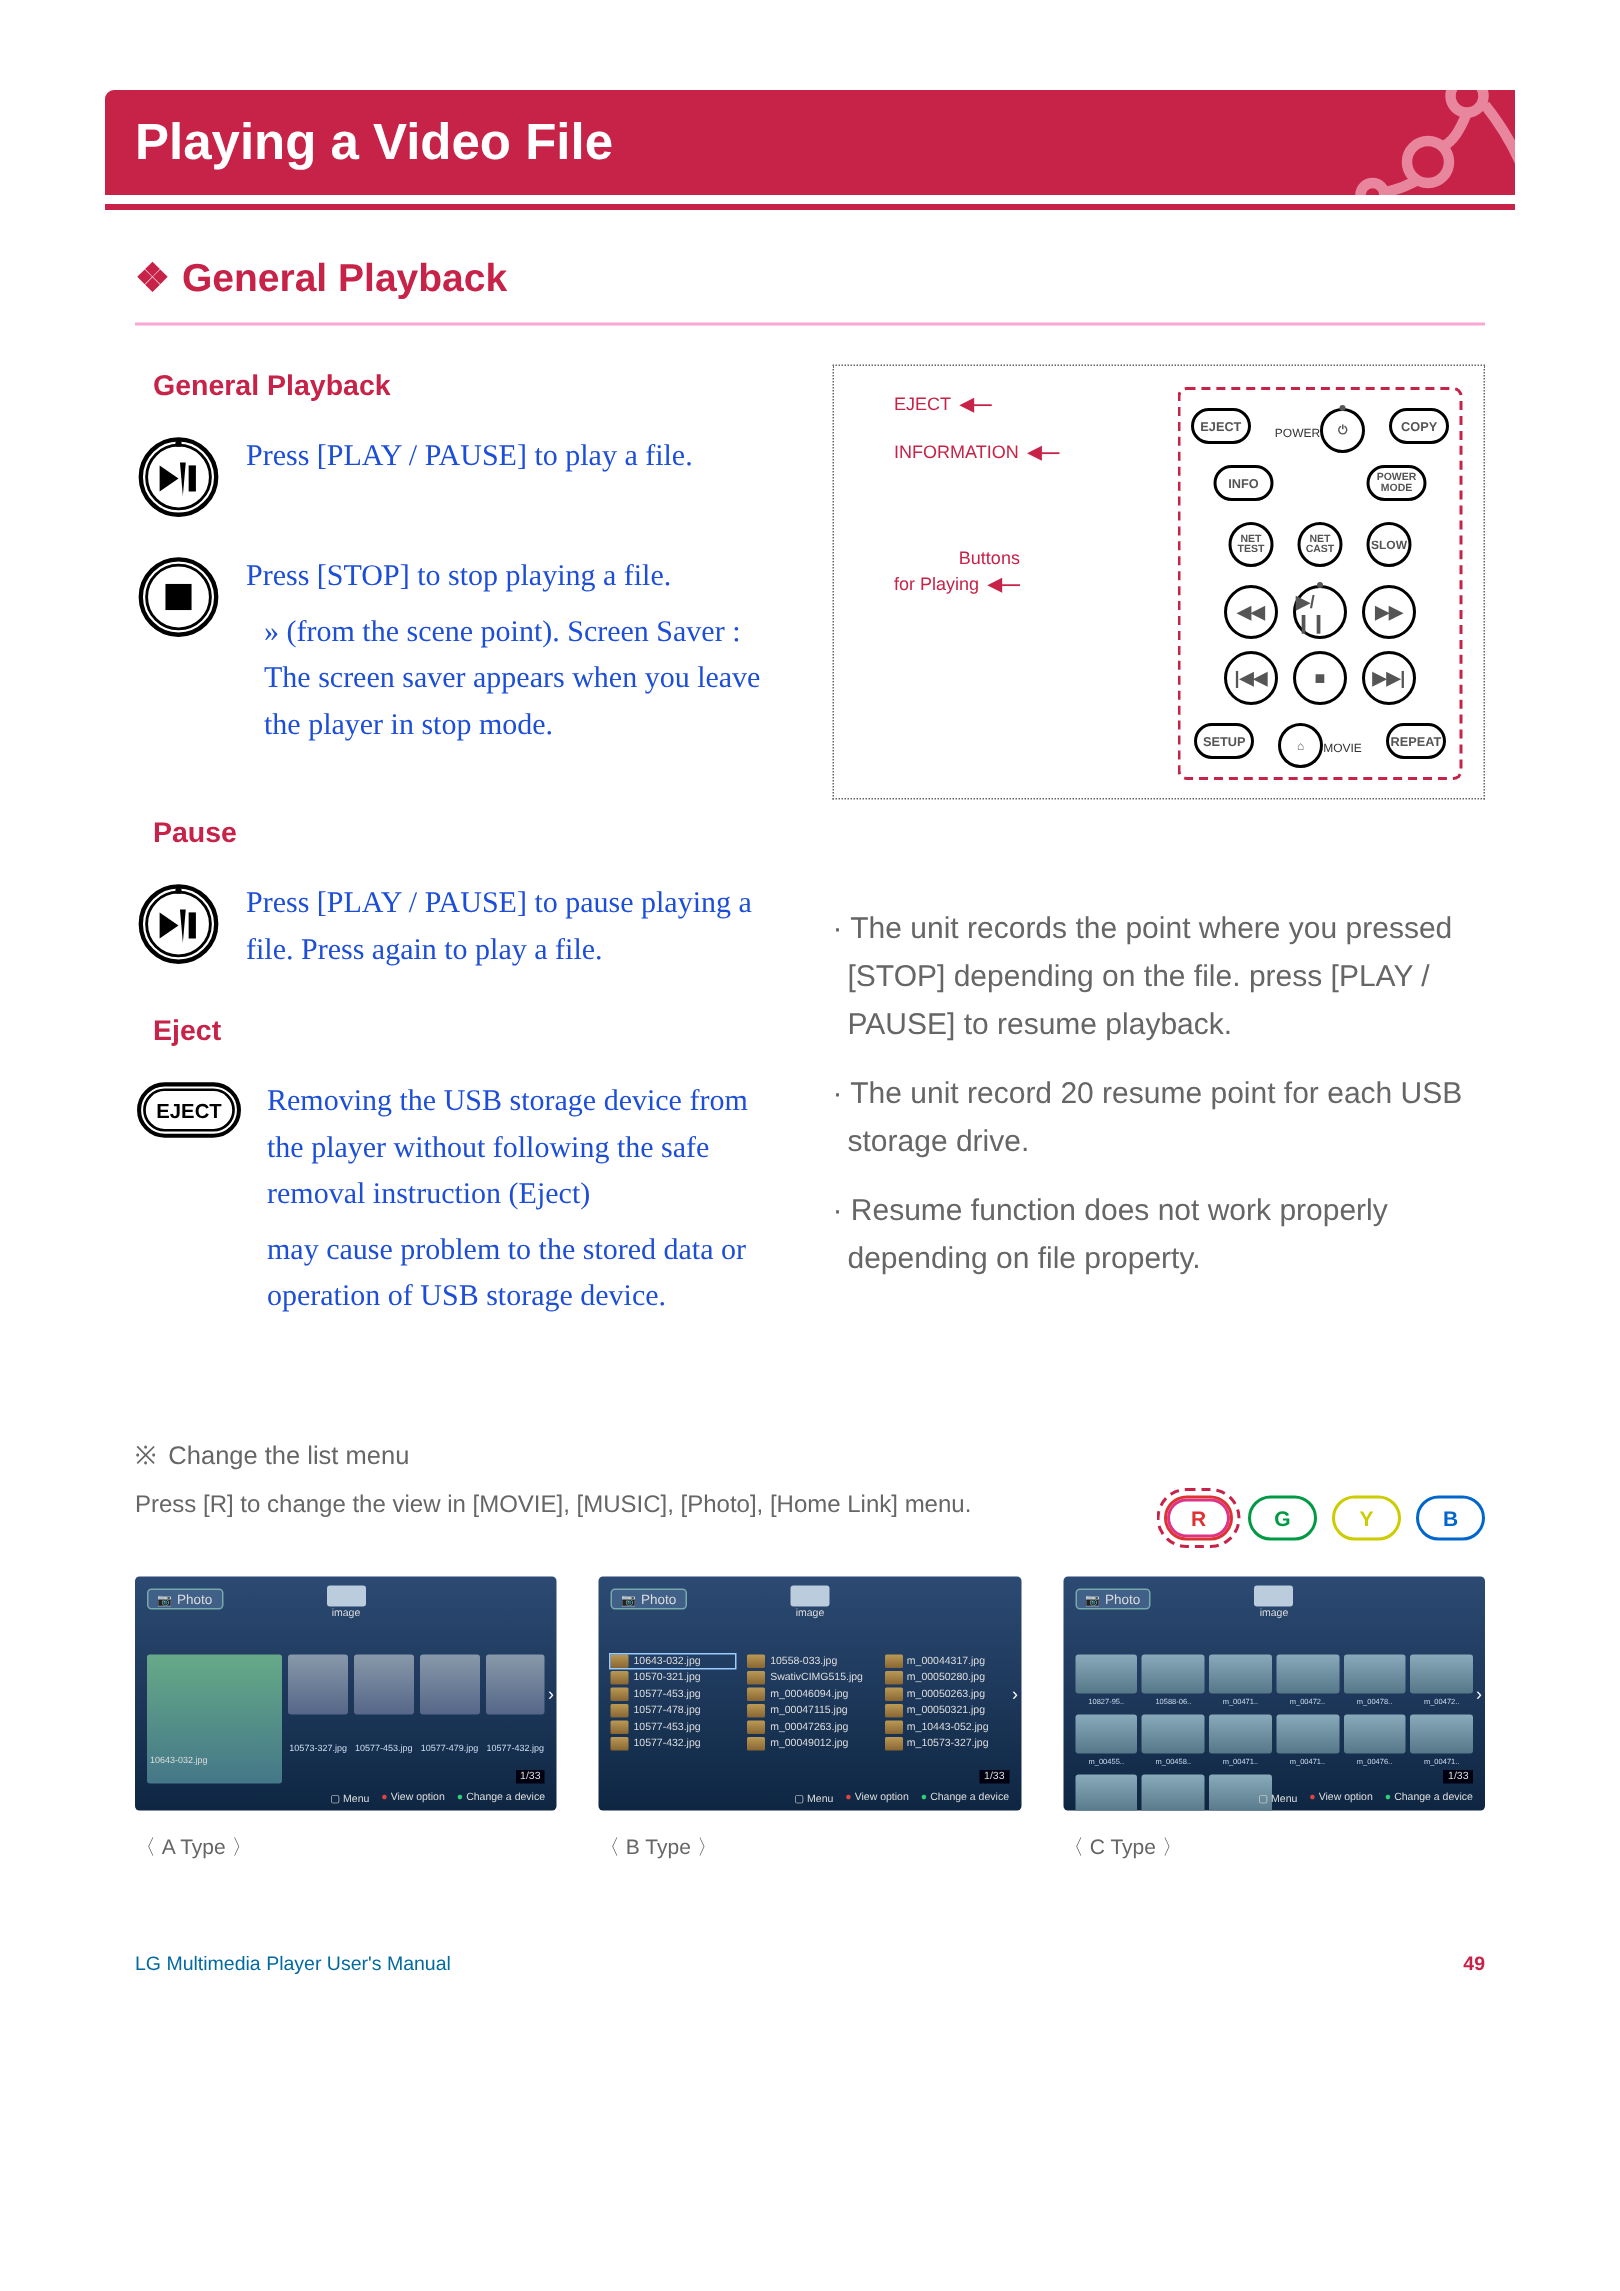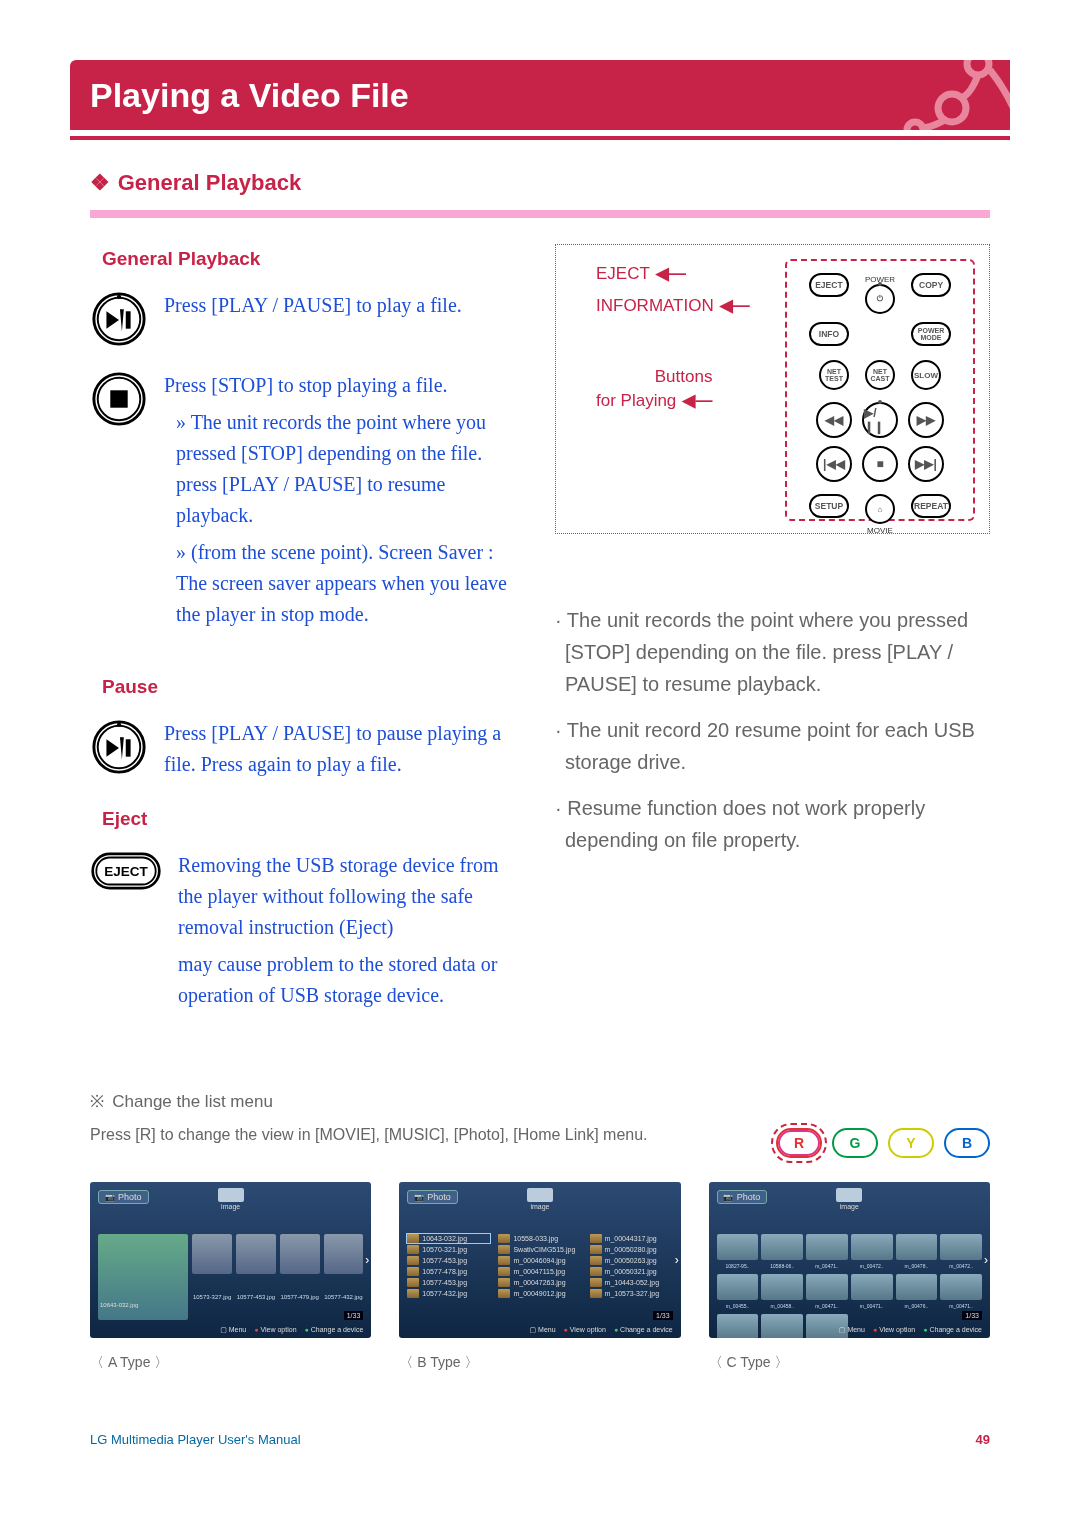--- a/index.html
+++ b/index.html
@@ -23,22 +23,22 @@
     position: absolute;
     right: -10px; top: -10px;
     width: 130px; height: 110px;
     pointer-events: none;
   }
   .banner-underline { height: 4px; background: #c72247; margin-top: 6px; }
 
   .content { padding: 30px 20px 0 20px; }
 
   .section-title {
-    font-size: 22px; font-weight: bold; color: #c72247;
-    border-bottom: 8px solid #f9a8d4;
+    font-size: 26px; font-weight: bold; color: #c72247;
+    border-bottom: 2px solid #f9a8d4;
     padding-bottom: 14px; margin-bottom: 14px;
   }
   .section-title .diamond { margin-right: 8px; }
 
   .subsection { color: #c72247; font-size: 19px; font-weight: bold; margin: 16px 0 20px 0; padding-left: 12px; }
 
   .two-col { display: flex; gap: 30px; }
   .col { flex: 1; }
 
   .item-row { display: flex; gap: 16px; margin-bottom: 22px; }
@@ -80,23 +80,23 @@
     width: 40px; height: 24px; border: 2px solid #000; border-radius: 12px;
     font-size: 8.5px; display: flex; align-items: center; justify-content: center;
     background: #fff; font-weight: bold;
   }
   .rbtn.round { width: 30px; height: 30px; border-radius: 50%; font-size: 8px; }
   .rbtn.small { font-size: 7px; line-height: 1; text-align: center; }
   .rbtn.nav { width: 36px; height: 36px; border-radius: 50%; font-size: 12px; }
   .rbtn.mark { position: relative; }
   .rbtn.mark::before { content:""; position:absolute; top:-4px; left:50%; transform:translateX(-50%); width:4px; height:4px; border-radius:50%; background:#555;}
   .remote-label-sm { font-size: 8px; color: #333; margin-top: 2px; }
-  .remote-col { display:flex; flex-direction:column; align-items:center;justify-content:space-between; }
-
-  .remote-callout { position: absolute; font-size: 17px; color: #c72247; text-align: right; }
+  .remote-col { display:flex; align-items:center;justify-content:space-between; }
+
+  .remote-callout { position: absolute; font-size: 12px; color: #c72247; text-align: right; }
   .remote-callout.eject { top: 18px; left: 40px; }
   .remote-callout.info  { top: 50px; left: 40px; }
   .remote-callout.play  { top: 120px; left: 40px; line-height:1.4;}
   .callout-arrow { display:inline-block; margin-left:6px; font-weight:bold; }
 
   
   .change-menu { margin-top: 50px; }
   .change-menu-head { font-size: 17px; color: #666; margin-bottom: 10px; }
   .change-menu-head .ref { margin-right: 8px; }
   .change-menu-body { display:flex; gap:24px; align-items:flex-start; }
@@ -202,21 +202,20 @@
         <div class="item-row">
           <div class="btn-icon">
             <svg viewBox="0 0 60 60">
               <circle cx="30" cy="30" r="26" fill="none" stroke="#000" stroke-width="3"></circle>
               <circle cx="30" cy="30" r="22" fill="none" stroke="#000" stroke-width="2"></circle>
               <rect x="21" y="21" width="18" height="18" fill="#000"></rect>
             </svg>
           </div>
           <div class="item-text">
             <p>Press [STOP] to stop playing a file.</p>
-            <p class="sub">» The unit records the point where you pressed [STOP] depending on the file. press [PLAY / PAUSE]  to resume playback.</p>
             <p class="sub">» (from the scene point). Screen Saver : The screen saver  appears when you leave the player in stop mode.</p>
           </div>
         </div>
 
         <div class="subsection" style="margin-top:40px">Pause</div>
         <div class="item-row">
           <div class="btn-icon">
             <svg viewBox="0 0 60 60">
               <circle cx="30" cy="30" r="26" fill="none" stroke="#000" stroke-width="3"></circle>
               <circle cx="30" cy="30" r="22" fill="none" stroke="#000" stroke-width="2"></circle>

